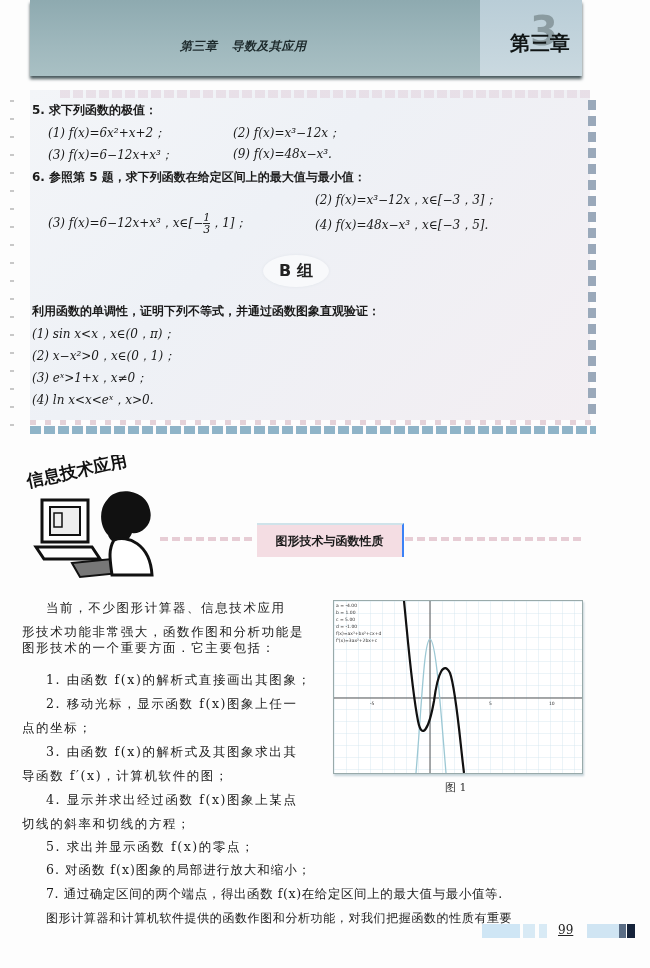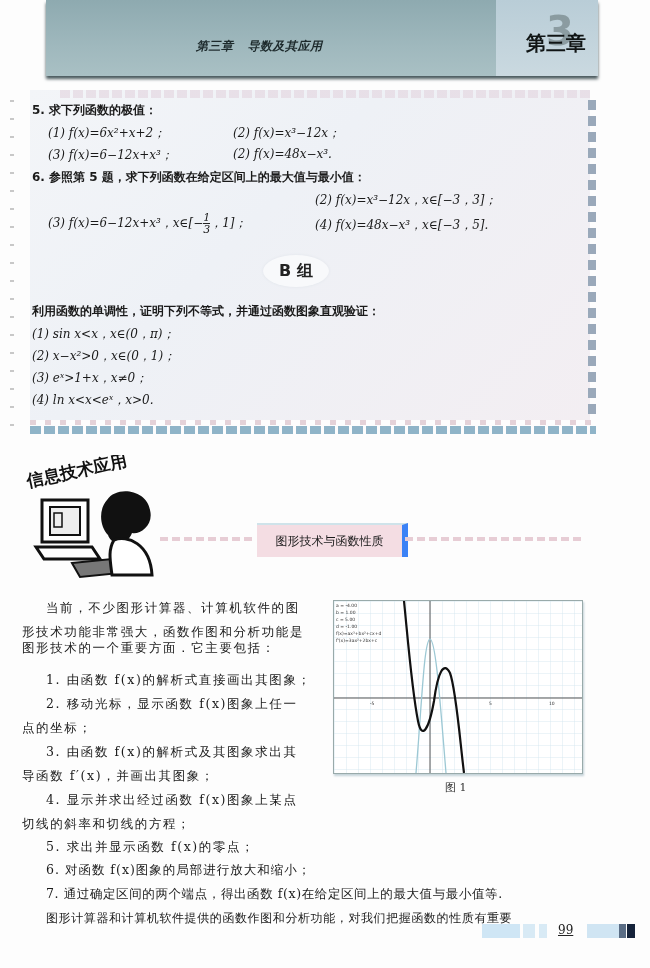--- a/index.html
+++ b/index.html
@@ -7,21 +7,20 @@
     width:650px; height:968px; position:relative; overflow:hidden;
     background:#fdfdfd;
     font-family:"DejaVu Serif", serif;
     color:#1a1a1a;
   }
   
   .hdr {
     position:absolute; left:30px; top:0; width:552px; height:76px;
     background:linear-gradient(180deg,#8eaab0 0%,#9fb8bd 60%,#a9c0c4 100%);
     box-shadow:0 3px 3px #4a5a5e;
-    margin-left:16px;
   }
   .hdr-right {
     position:absolute; left:450px; top:0; width:102px; height:76px;
     background:linear-gradient(180deg,#b9cdd7,#cad9e0);
   }
   .hdr-title {
     position:absolute; left:150px; top:38px; font-family:"DejaVu Sans",sans-serif;
     font-size:12px; font-style:italic; font-weight:bold; color:#1d2a2c; letter-spacing:0.5px;
   }
   .hdr-title span + span { margin-left:14px; }
@@ -67,22 +66,22 @@
   .badge {
     position:absolute; left:263px; top:253px; width:66px; height:32px;
     border-radius:50%; background:#f8f9fb; box-shadow:0 0 3px #e0e4ea;
     font-family:"DejaVu Sans",sans-serif; font-size:16px; font-weight:bold;
     text-align:center; line-height:32px; color:#222;
   }
   
   .it-illus { position:absolute; left:22px; top:455px; width:150px; height:125px; }
   .it-title-box {
     position:absolute; left:257px; top:523px; width:145px; height:32px;
-    background:#f4dde3; border-top:2px solid #cfe3ea; border-right:6px solid #3b82f6;
-    font-family:"DejaVu Sans",sans-serif; font-size:12px; font-weight:normal; color:#1a1a1a;
+    background:#f4dde3; border-top:2px solid #cfe3ea; border-right:2px solid #3b82f6;
+    font-family:"DejaVu Sans",sans-serif; font-size:12px; font-weight:bold; color:#1a1a1a;
     text-align:center; line-height:32px;
   }
   .it-dash {
     position:absolute; top:537px; height:4px;
     background:repeating-linear-gradient(90deg,#e7cdd5 0 8px,transparent 8px 12px);
   }
   
   .para { position:absolute; font-size:12.5px; line-height:24px; white-space:nowrap; letter-spacing:1.6px; }
   
   .fig {
@@ -108,21 +107,21 @@
 <div class="left-ticks"></div>
 
 <div class="ex-box">
   <div class="top-dash"></div>
   <div class="right-teeth"></div>
 
   <div class="ex-line bold" style="left:2px; top:12px;">5. 求下列函数的极值：</div>
   <div class="ex-line math" style="left:18px; top:35px;">(1) f(x)=6x²+x+2；</div>
   <div class="ex-line math" style="left:203px; top:35px;text-align:center;">(2) f(x)=x³−12x；</div>
   <div class="ex-line math" style="left:18px; top:57px;">(3) f(x)=6−12x+x³；</div>
-  <div class="ex-line math" style="left:203px; top:57px;">(2) f(x)=48x−x³.</div>
+  <div class="ex-line math" style="left:203px; top:57px;">(9) f(x)=48x−x³.</div>
 
   <div class="ex-line bold" style="left:2px; top:79px;">6. 参照第 5 题，求下列函数在给定区间上的最大值与最小值：</div>
   <div class="ex-line math" style="left:285px; top:102px;">(2) f(x)=x³−12x，x∈[−3，3]；</div>
   <div class="ex-line math" style="left:18px; top:122px;">
     <span>(3) f(x)=6−12x+x³，x∈[−</span><span class="frac"><span>1</span><span>3</span></span><span>，1]；</span>
   </div>
   <div class="ex-line math" style="left:285px; top:127px;">(4) f(x)=48x−x³，x∈[−3，5].</div>
 
   <div class="badge" style="left:233px; top:165px;">B 组</div>
 
@@ -146,28 +145,28 @@
     <path d="M50 108 L90 104 L98 118 L58 122 Z" fill="#777" stroke="#111" stroke-width="2"></path>
     <path d="M85 45 C95 30,125 35,128 55 C132 70,118 80,110 78 C106 90,90 92,86 80 C78 72,76 55,85 45 Z" fill="#111"></path>
     <path d="M92 85 C105 80,128 88,130 120 L90 120 C88 105,86 95,92 85 Z" fill="#fff" stroke="#111" stroke-width="3"></path>
   </svg>
 </div>
 
 <div class="it-dash" style="left:160px; width:95px;"></div>
 <div class="it-title-box">图形技术与函数性质</div>
 <div class="it-dash" style="left:405px; width:180px;"></div>
 
-<div class="para" style="left:46px; top:596px;">当前，不少图形计算器、计算机软件的图</div>
+<div class="para" style="left:46px; top:596px;">当前，不少图形计算器、信息技术应用</div>
 <div class="para" style="left:22px; top:620px;">形技术功能非常强大，函数作图和分析功能是</div>
 <div class="para" style="left:22px; top:636px;">图形技术的一个重要方面．它主要包括：</div>
 <div class="para" style="left:46px; top:668px;">1. 由函数 f(x)的解析式直接画出其图象；</div>
 <div class="para" style="left:46px; top:692px;">2. 移动光标，显示函数 f(x)图象上任一</div>
 <div class="para" style="left:22px; top:716px;">点的坐标；</div>
 <div class="para" style="left:46px; top:740px;text-align:right;">3. 由函数 f(x)的解析式及其图象求出其</div>
-<div class="para" style="left:22px; top:764px;">导函数 f′(x)，并画出其图象；</div>
+<div class="para" style="left:22px; top:764px;">导函数 f′(x)，计算机软件的图；</div>
 <div class="para" style="left:46px; top:788px;">4. 显示并求出经过函数 f(x)图象上某点</div>
 <div class="para" style="left:22px; top:812px;">切线的斜率和切线的方程；</div>
 <div class="para" style="left:46px; top:835px;">5. 求出并显示函数 f(x)的零点；</div>
 <div class="para" style="left:46px; top:858px; letter-spacing:1px;">6. 对函数 f(x)图象的局部进行放大和缩小；</div>
 <div class="para" style="left:46px; top:882px; letter-spacing:0.6px;">7. 通过确定区间的两个端点，得出函数 f(x)在给定区间上的最大值与最小值等.</div>
 <div class="para" style="left:46px; top:906px; letter-spacing:0.6px; font-size:12px;">图形计算器和计算机软件提供的函数作图和分析功能，对我们把握函数的性质有重要</div>
 
 <div class="fig">
   <svg width="248" height="172" viewBox="0 0 248 172">
     <defs>

